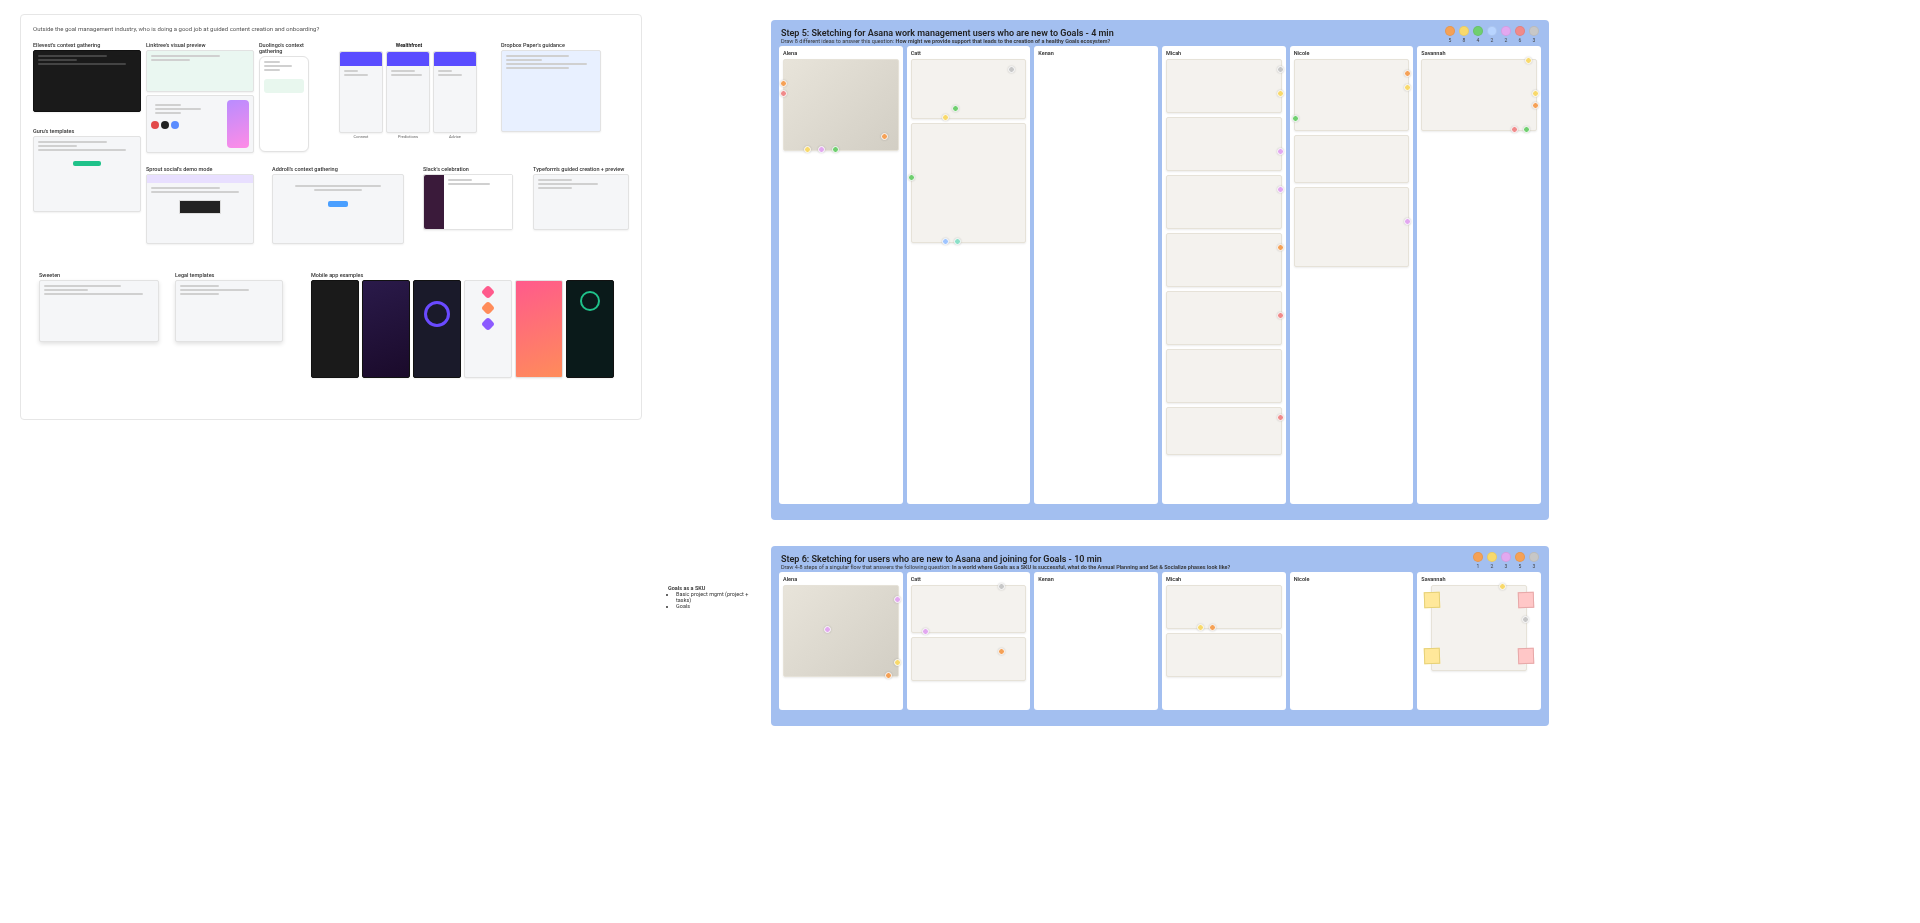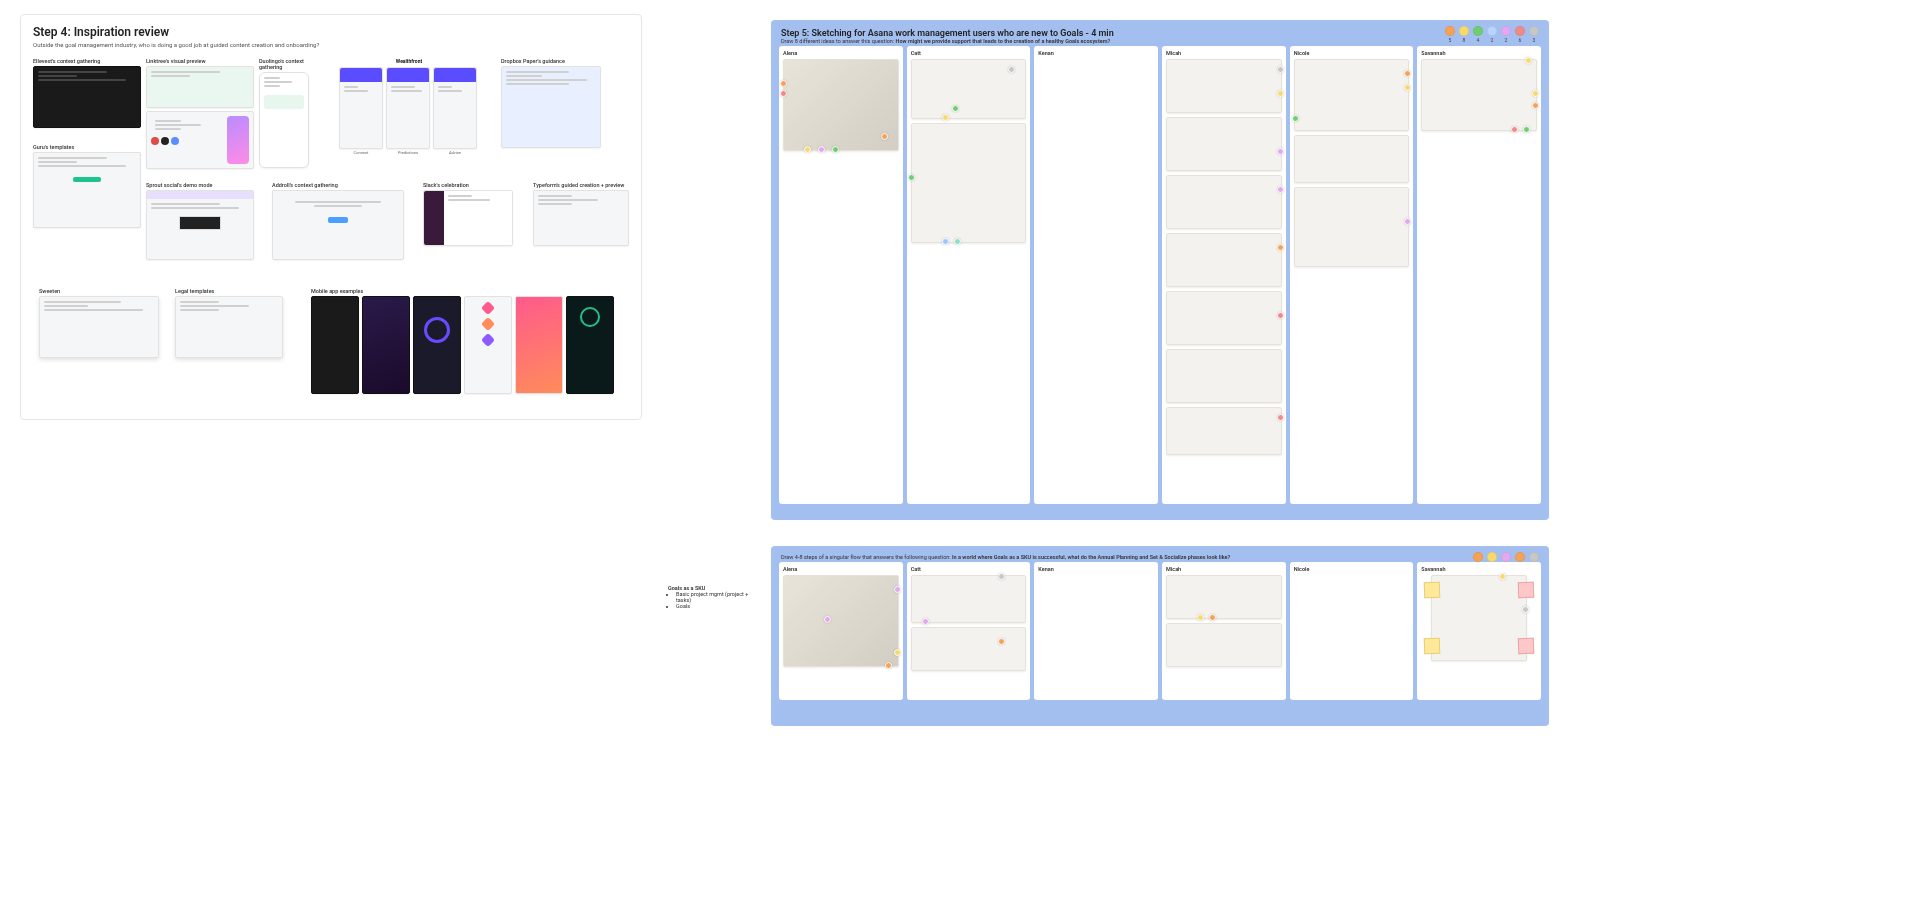--- a/index.html
+++ b/index.html
@@ -89,21 +89,20 @@
   .bar.s{width:40%;} .bar.m{width:70%;} .bar.l{width:90%;}
   .btn-fake{height:5px;width:28px;background:#1fc28a;border-radius:2px;}
 </style>
 </head>
 <body>
 
 <div class="dotgrid"></div>
 <div class="canvas">
 
 <div class="panel4">
-  <h2>Step 4: Inspiration review</h2>
   <div class="sub">Outside the goal management industry, who is doing a good job at guided content creation and onboarding?</div>
 
   <div class="insp-grid" style="height:360px;">
 
     <div class="insp-item" style="left:0;top:0;width:108px;">
       <span class="lbl">Ellevest's context gathering</span>
       <div class="thumb dark" style="height:62px;">
         <div class="bars">
               <div class="bar m" style="background:#444;"></div>
               <div class="bar s" style="background:#444;"></div>
@@ -409,20 +408,21 @@
         <div class="dot o" style="right:-3px;top:42px;"></div>
         <div class="dot g" style="right:6px;bottom:-3px;"></div>
         <div class="dot r" style="right:18px;bottom:-3px;"></div>
       </div>
     </div>
   </div>
 </div>
 
 <div class="bluepanel p6">
   <div class="hdr">
+    <h2>Step 6: Sketching for users who are new to Asana and joining for Goals - 10 min</h2>
     <div class="sub">
       <span>Draw 4-8 steps of a singular flow that answers the following question: </span><span class="bold">In a world where Goals as a SKU is successful, what do the Annual Planning and Set &amp; Socialize phases look like?</span>
     </div>
     <div class="comment-pills">
       <div class="pill-col">
             <div class="pill o"></div>
             <div class="pill-num">1</div>
           </div>
       <div class="pill-col">
             <div class="pill y"></div>

